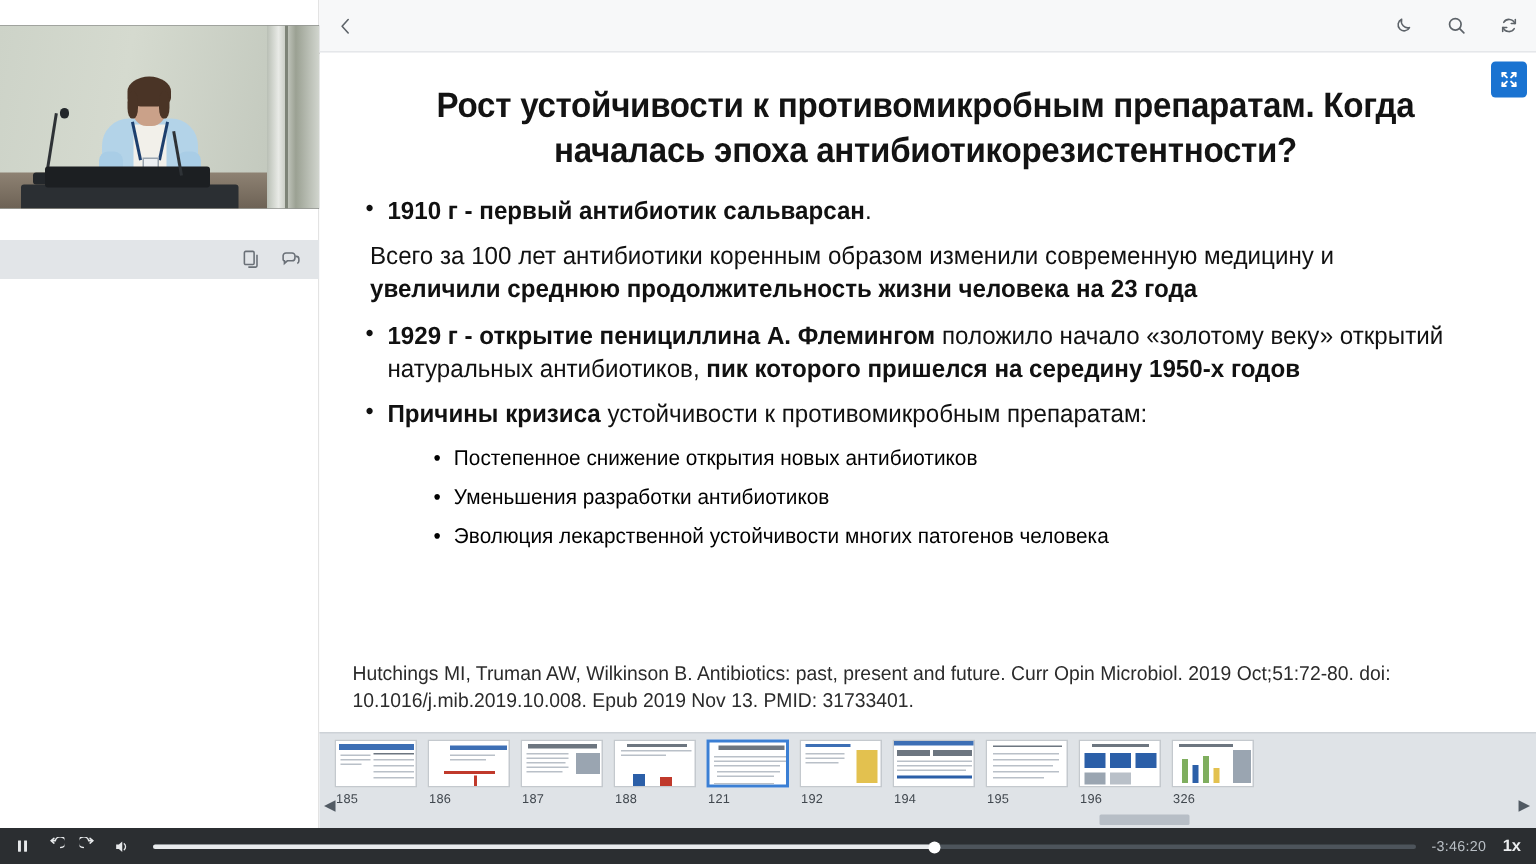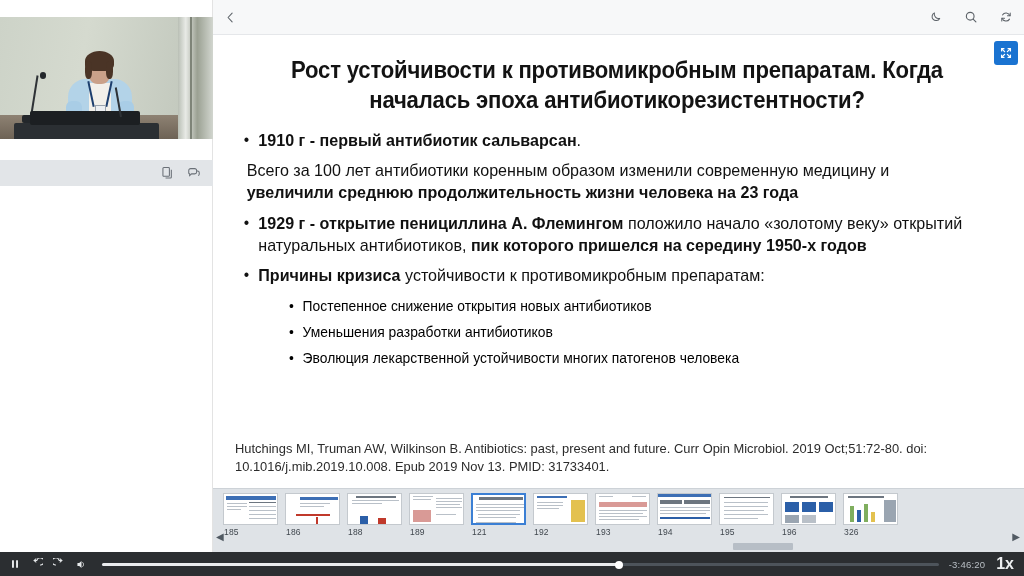--- a/index.html
+++ b/index.html
@@ -281,21 +281,21 @@
   }
   #seek-handle {
     position: absolute; left: 61.8%; top: 8.5px;
     width: 8px; height: 8px; margin-left: -4px;
     background: #fff; border-radius: 50%; cursor: pointer;
   }
   #time-left {
     font-size: 9.5px; color: #b9bfc5; margin-right: 11px; letter-spacing: .2px;
   }
   #speed {
-    font-size: 16px; color: #eceef0; font-weight: bold;
+    font-size: 11px; color: #eceef0; font-weight: bold;
     margin-right: 10px; cursor: pointer;
   }
 </style>
 </head>
 <body>
 
 <div id="app">
 
   <div id="sidebar">
     <div id="video-wrap">
@@ -415,40 +415,39 @@
             <div class="tl hdr" style="left: 14px; top: 3px; width: 38px; height: 3px;"></div>
             <div class="tl" style="left: 14px; top: 9px; width: 30px; height: 1px;"></div>
             <div class="tl" style="left: 14px; top: 12px; width: 24px; height: 1px;"></div>
             <div class="tl red" style="left: 10px; top: 20px; width: 34px; height: 2px;"></div>
             <div class="tl red" style="left: 30px; top: 23px; width: 2px; height: 7px;"></div>
           </div>
           <div class="thumb-num">186</div>
         </div>
         <div class="thumb-cell">
           <div class="thumb">
+            <div class="tl dark" style="left: 4px; top: 2px; width: 46px; height: 3px;"></div>
+            <div class="tl" style="left: 3px; top: 8px; width: 28px; height: 1px;"></div>
+            <div class="tl" style="left: 3px; top: 11px; width: 28px; height: 1px;"></div>
+            <div class="tl" style="left: 3px; top: 14px; width: 26px; height: 1px;"></div>
+            <div class="tl" style="left: 3px; top: 17px; width: 28px; height: 1px;"></div>
+            <div class="tl" style="left: 3px; top: 20px; width: 24px; height: 1px;"></div>
+            <div class="tl img" style="left: 36px; top: 8px; width: 16px; height: 14px;"></div>
+          </div>
+          <div class="thumb-num">187</div>
+        </div>
+        <div class="thumb-cell">
+          <div class="thumb">
             <div class="tl dark" style="left: 8px; top: 2px; width: 40px; height: 2px;"></div>
             <div class="tl blue" style="left: 12px; top: 22px; width: 8px; height: 8px;"></div>
             <div class="tl red" style="left: 30px; top: 24px; width: 8px; height: 6px;"></div>
             <div class="tl" style="left: 4px; top: 6px; width: 47px; height: 1px;"></div>
             <div class="tl" style="left: 4px; top: 9px; width: 30px; height: 1px;"></div>
           </div>
           <div class="thumb-num">188</div>
-        </div>
-        <div class="thumb-cell">
-          <div class="thumb">
-            <div class="tl" style="left: 3px; top: 2px; width: 20px; height: 1px;"></div>
-            <div class="tl" style="left: 3px; top: 5px; width: 18px; height: 1px;"></div>
-            <div class="tl pink" style="left: 3px; top: 16px; width: 18px; height: 12px;"></div>
-            <div class="tl" style="left: 26px; top: 4px; width: 26px; height: 1px;"></div>
-            <div class="tl" style="left: 26px; top: 7px; width: 26px; height: 1px;"></div>
-            <div class="tl" style="left: 26px; top: 10px; width: 24px; height: 1px;"></div>
-            <div class="tl" style="left: 26px; top: 13px; width: 26px; height: 1px;"></div>
-            <div class="tl" style="left: 26px; top: 20px; width: 20px; height: 1px;"></div>
-          </div>
-          <div class="thumb-num">189</div>
         </div>
         <div class="thumb-cell">
           <div class="thumb sel">
             <div class="tl dark" style="left: 6px; top: 2px; width: 44px; height: 3px;"></div>
             <div class="tl" style="left: 3px; top: 9px; width: 48px; height: 1px;"></div>
             <div class="tl" style="left: 3px; top: 12px; width: 48px; height: 1px;"></div>
             <div class="tl" style="left: 3px; top: 15px; width: 44px; height: 1px;"></div>
             <div class="tl" style="left: 5px; top: 19px; width: 42px; height: 1px;"></div>
             <div class="tl" style="left: 5px; top: 22px; width: 38px; height: 1px;"></div>
             <div class="tl" style="left: 3px; top: 27px; width: 40px; height: 1px;"></div>
@@ -457,32 +456,20 @@
         </div>
         <div class="thumb-cell">
           <div class="thumb">
             <div class="tl hdr" style="left: 3px; top: 2px; width: 30px; height: 2px;"></div>
             <div class="tl" style="left: 3px; top: 8px; width: 26px; height: 1px;"></div>
             <div class="tl" style="left: 3px; top: 11px; width: 26px; height: 1px;"></div>
             <div class="tl" style="left: 3px; top: 14px; width: 22px; height: 1px;"></div>
             <div class="tl yel" style="left: 37px; top: 6px; width: 14px; height: 22px;"></div>
           </div>
           <div class="thumb-num">192</div>
-        </div>
-        <div class="thumb-cell">
-          <div class="thumb">
-            <div class="tl" style="left: 3px; top: 2px; width: 14px; height: 1px;"></div>
-            <div class="tl" style="left: 36px; top: 2px; width: 14px; height: 1px;"></div>
-            <div class="tl pink" style="left: 3px; top: 8px; width: 48px; height: 5px;"></div>
-            <div class="tl" style="left: 3px; top: 16px; width: 48px; height: 1px;"></div>
-            <div class="tl" style="left: 3px; top: 19px; width: 44px; height: 1px;"></div>
-            <div class="tl" style="left: 3px; top: 22px; width: 48px; height: 1px;"></div>
-            <div class="tl" style="left: 3px; top: 25px; width: 40px; height: 1px;"></div>
-          </div>
-          <div class="thumb-num">193</div>
         </div>
         <div class="thumb-cell">
           <div class="thumb">
             <div class="tl hdr" style="left: 0px; top: 0px; width: 55px; height: 3px;"></div>
             <div class="tl dark" style="left: 2px; top: 6px; width: 22px; height: 4px;"></div>
             <div class="tl dark" style="left: 26px; top: 6px; width: 26px; height: 4px;"></div>
             <div class="tl" style="left: 2px; top: 13px; width: 50px; height: 1px;"></div>
             <div class="tl" style="left: 2px; top: 16px; width: 50px; height: 1px;"></div>
             <div class="tl" style="left: 2px; top: 19px; width: 46px; height: 1px;"></div>
             <div class="tl blue" style="left: 2px; top: 23px; width: 50px; height: 2px;"></div>

